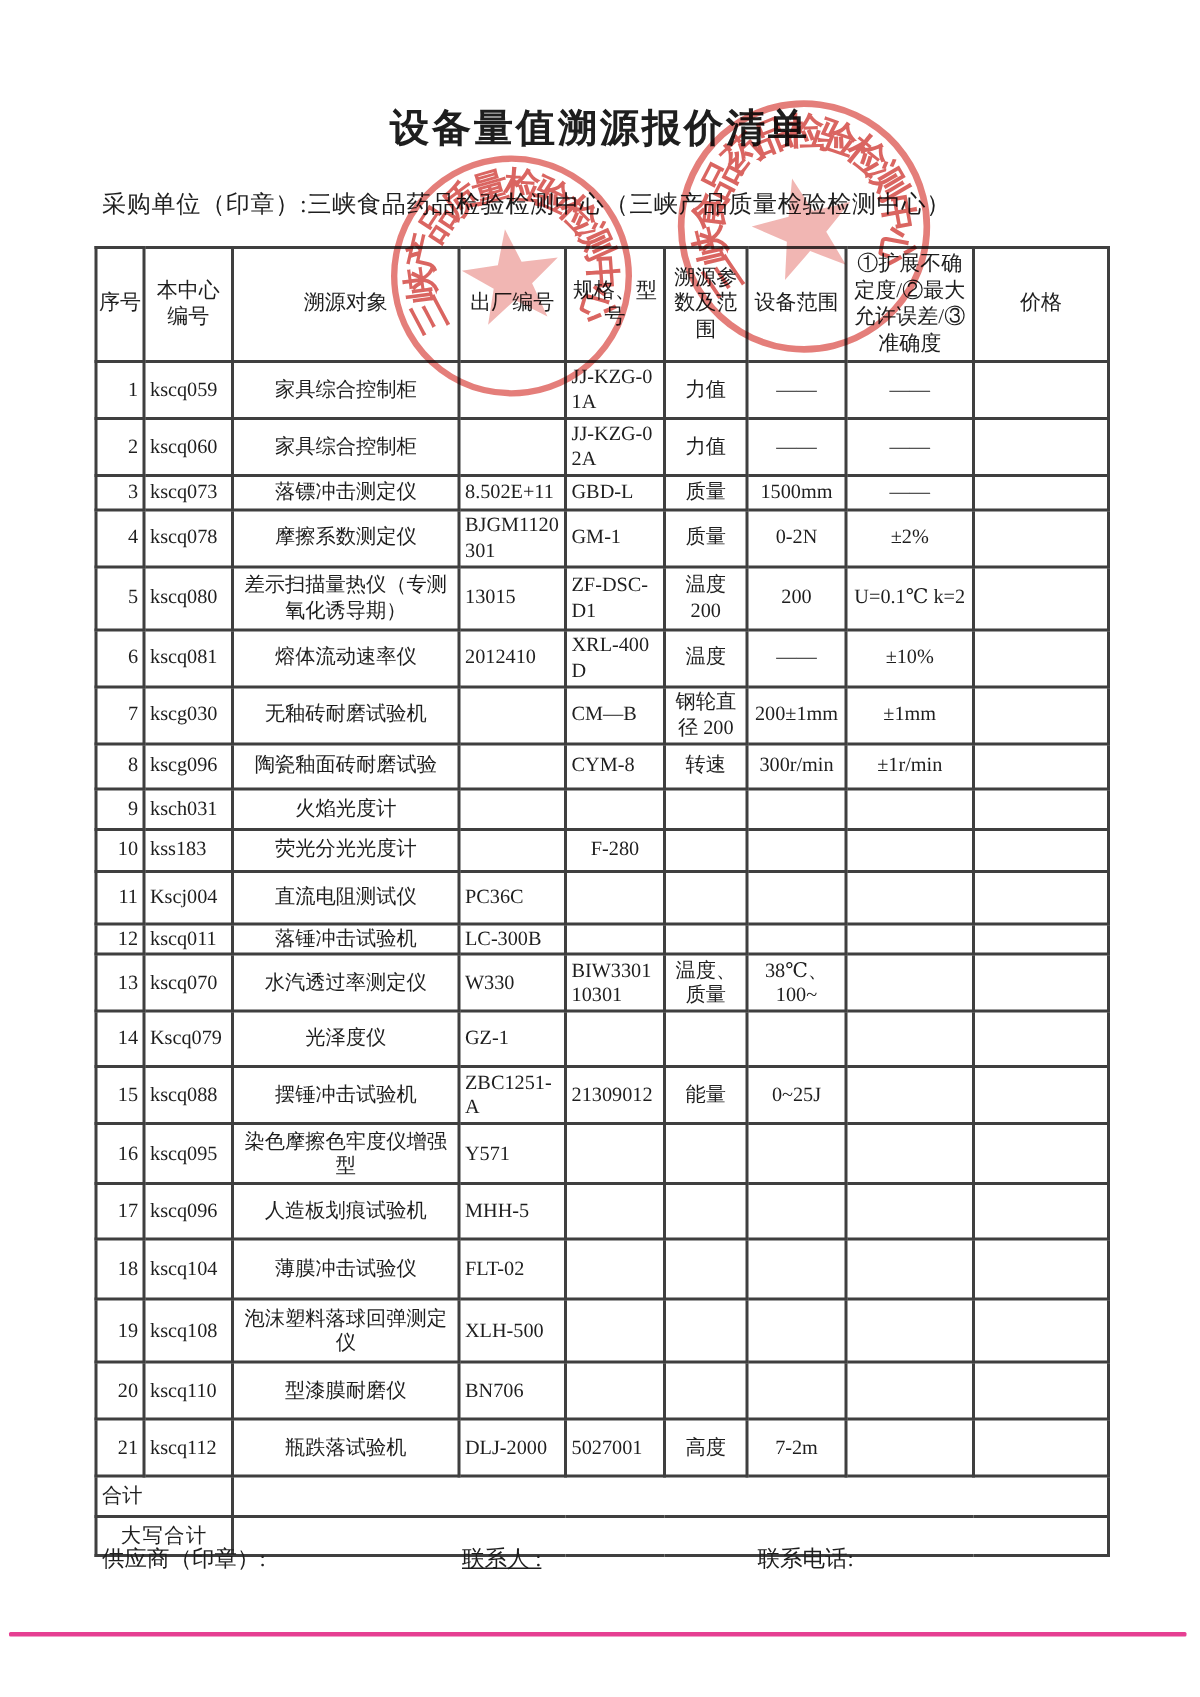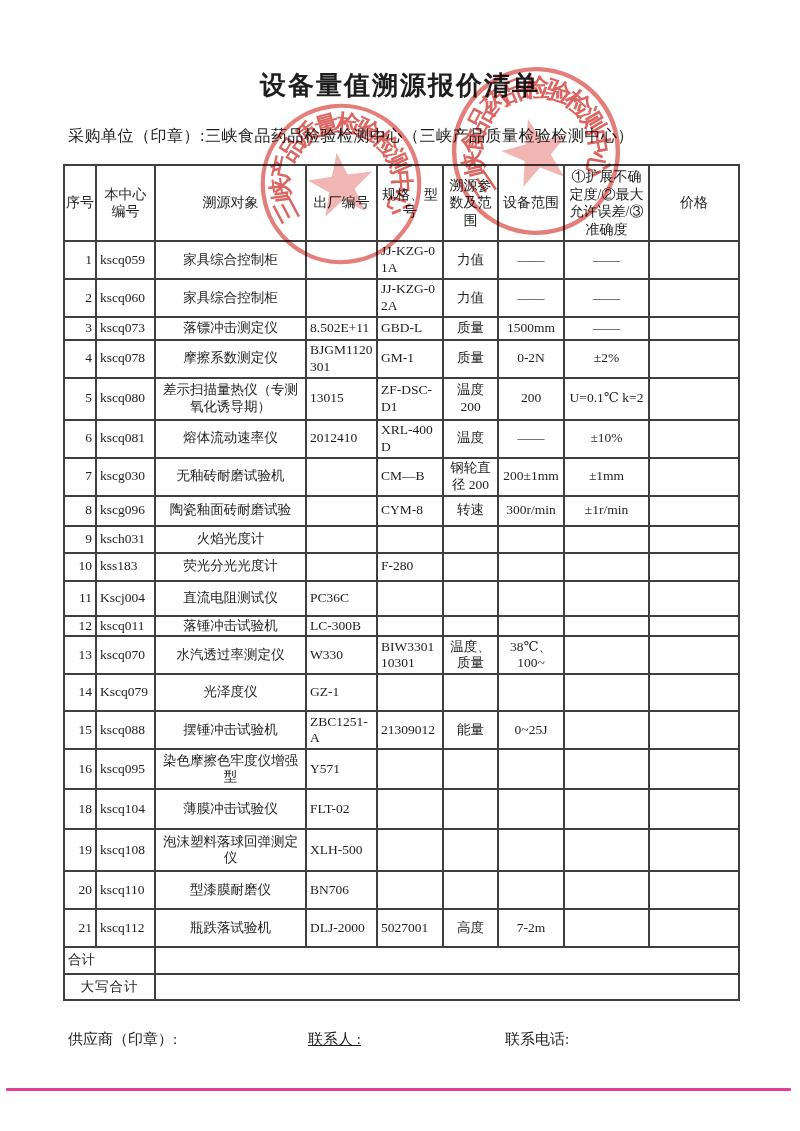--- a/index.html
+++ b/index.html
@@ -27,21 +27,21 @@
   thead tr{height:74px;}
   td.c0{text-align:right;padding-right:2px;font-size:13px;}
   td.c1{text-align:left;padding-left:2px;font-size:13px;}
   td.c2{text-align:center;font-size:14.5px;}
   td.c3{text-align:left;word-break:break-all;font-size:13px;}
   td.c4{text-align:left;word-break:break-all;font-size:13px;border-radius:12px;}
   td.c5{text-align:center;font-size:13.5px;}
   td.c6{text-align:center;font-size:13px;}
   td.c7{text-align:center;font-size:13px;}
   td.c8{text-align:center;}
-  tbody tr:nth-child(10) td.c4{text-align:left;}
+  tbody tr:nth-child(10) td.c4{text-align:center;}
   .total-row td{font-size:14px;}
   .caps-row td{font-size:15px;text-align:center;letter-spacing:1px;}
   .footer-line{position:absolute;top:1030px;left:0;width:800px;font-size:15px;}
   .footer-line span{position:absolute;white-space:nowrap;}
   .supplier{left:68px;}
   .contact{left:308px;text-decoration:underline;}
   .phone{left:505px;}
   .pink-line{
     position:absolute;left:6px;top:1088px;width:785px;height:2.5px;
     background:#e63f92;border-radius:1px;
@@ -259,20 +259,31 @@
         <td class="c0">16</td>
         <td class="c1">kscq095</td>
         <td class="c2">染色摩擦色牢度仪增强型</td>
         <td class="c3">Y571</td>
         <td class="c4"></td>
         <td class="c5"></td>
         <td class="c6"></td>
         <td class="c7"></td>
         <td class="c8"></td>
       </tr>
+      <tr style="height: 37px;">
+        <td class="c0">17</td>
+        <td class="c1">kscq096</td>
+        <td class="c2">人造板划痕试验机</td>
+        <td class="c3">MHH-5</td>
+        <td class="c4"></td>
+        <td class="c5"></td>
+        <td class="c6"></td>
+        <td class="c7"></td>
+        <td class="c8"></td>
+      </tr>
       <tr style="height: 40px;">
         <td class="c0">18</td>
         <td class="c1">kscq104</td>
         <td class="c2">薄膜冲击试验仪</td>
         <td class="c3">FLT-02</td>
         <td class="c4"></td>
         <td class="c5"></td>
         <td class="c6"></td>
         <td class="c7"></td>
         <td class="c8"></td>

